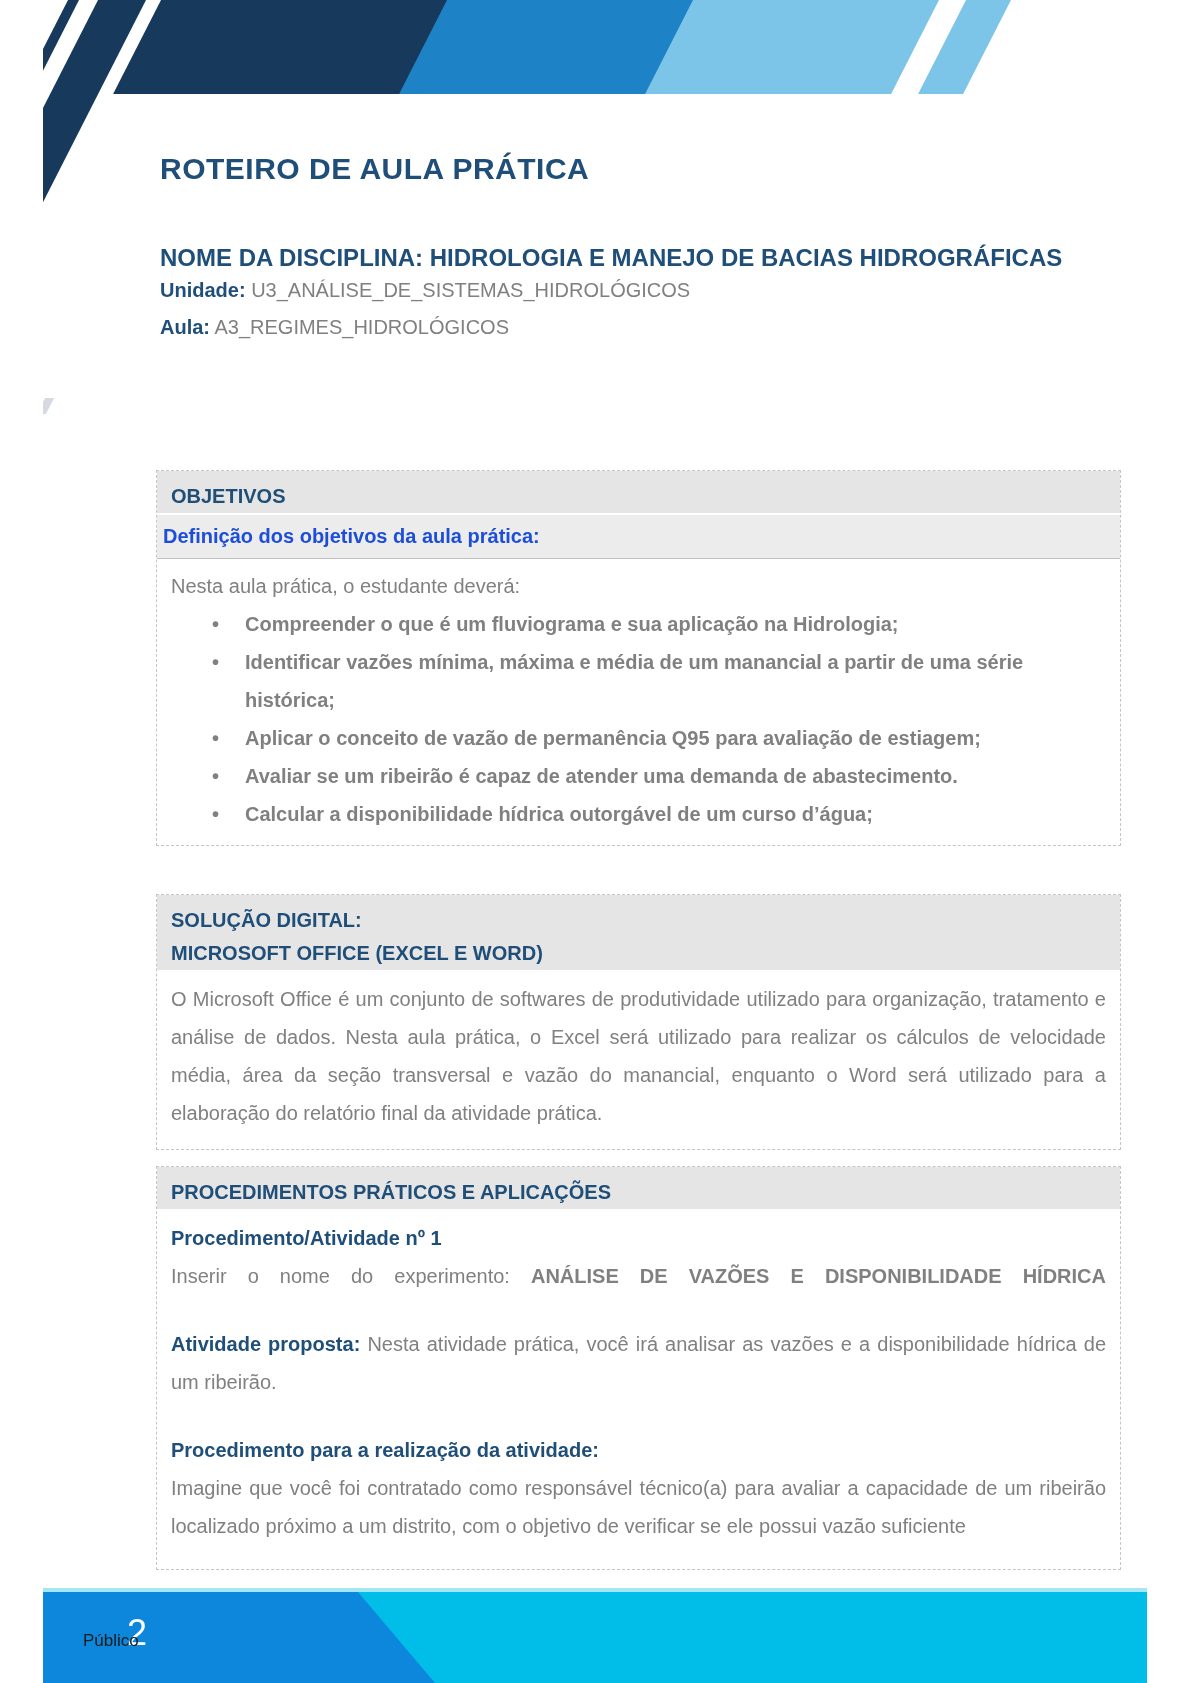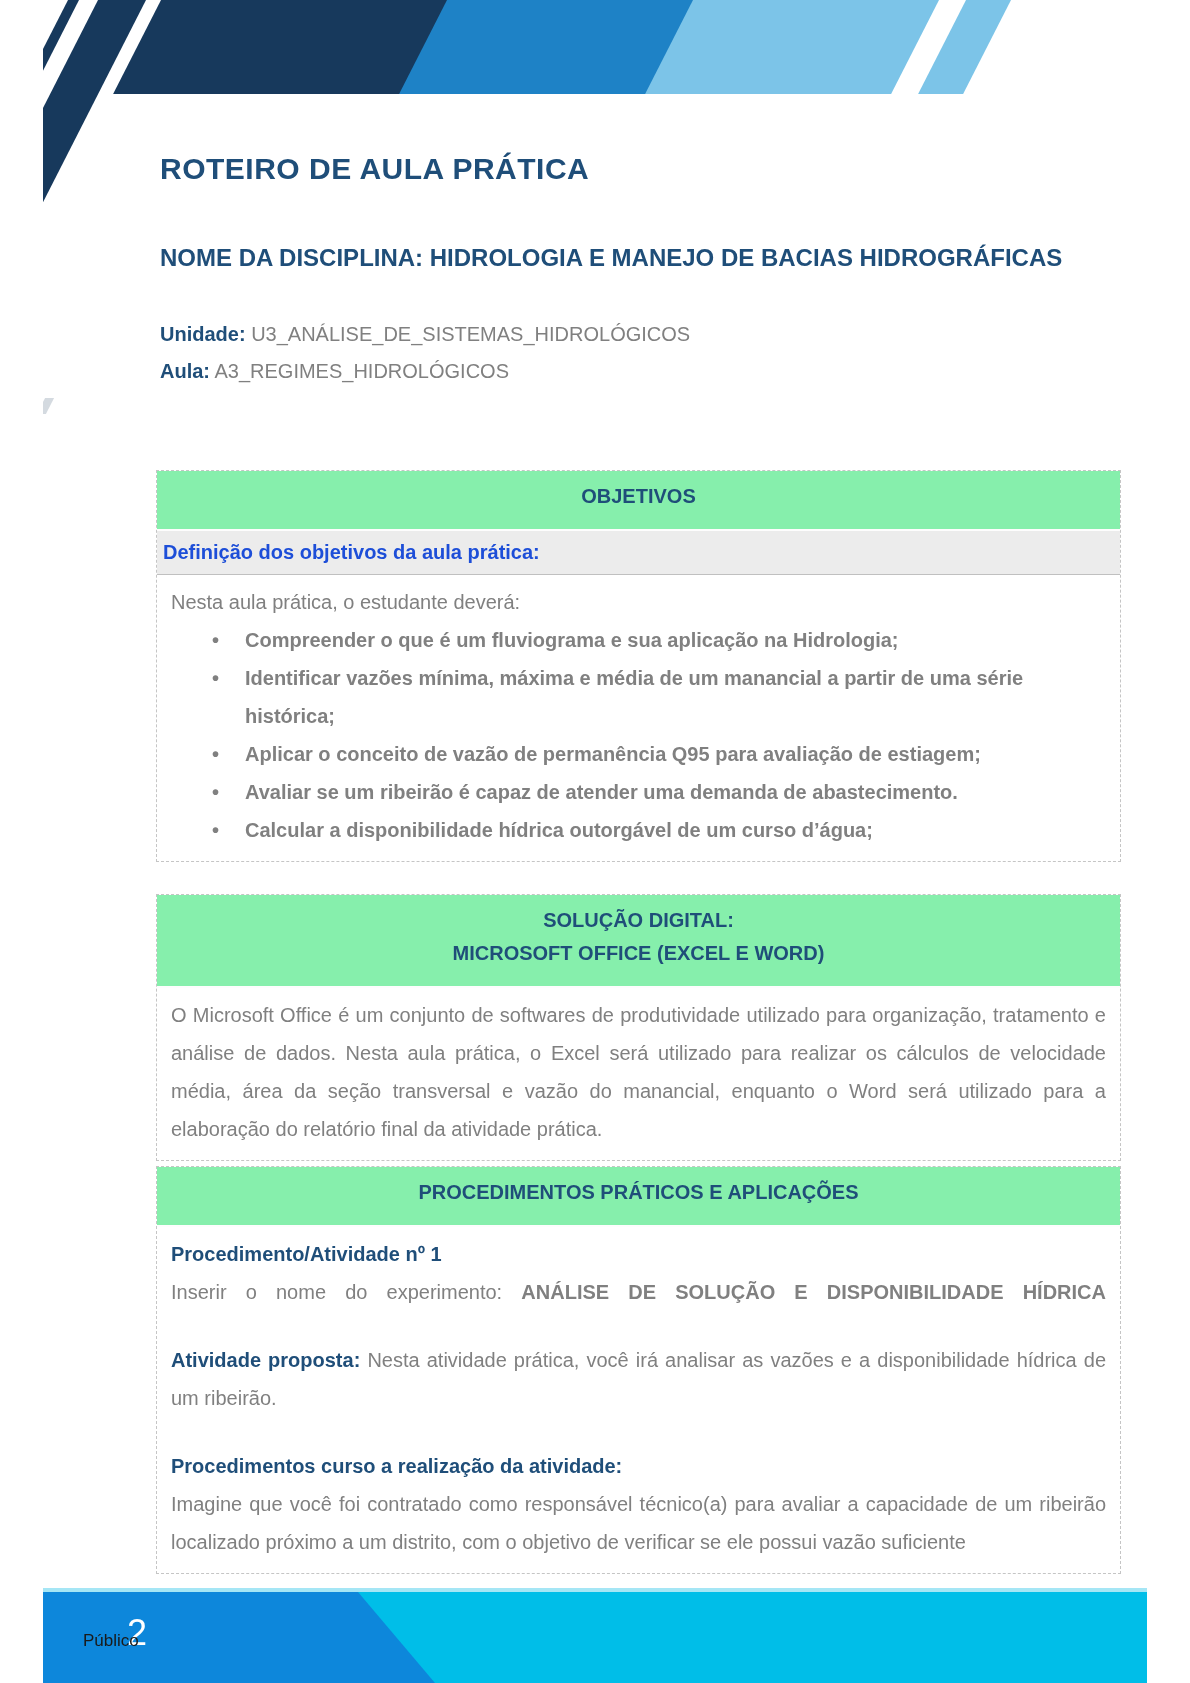--- a/index.html
+++ b/index.html
@@ -21,35 +21,34 @@
   .band-light{left:650px;width:246px;height:94px;background:#7CC4E8;}
   .stripe-r{left:923px;width:45px;height:94px;background:#7CC4E8;}
   .left-dash{position:absolute;left:-2px;top:398px;width:9px;height:16px;background:#D4DAE0;transform:skewX(-27deg);}
   
   .right-bar{position:absolute;top:0;left:1167px;width:23px;height:1683px;background:#173A5E;border-left:3px solid #C8D6E3;box-sizing:border-box;}
   
   .head-block{position:absolute;left:117px;top:0;width:961px;}
   .doc-title{margin-top:152px;font-size:30px;font-weight:bold;color:#1F4E79;letter-spacing:.5px;}
   .discipline{margin-top:58px;font-size:24px;font-weight:bold;color:#1F4E79;}
   .meta-line{margin-top:0;font-size:20px;line-height:37px;color:#808080;}
-  .meta-line.first{margin-top:44px;}
+  .meta-line.first{}
   .meta-label{font-weight:bold;color:#1F4E79;}
   
   .sec-box{
     position:absolute;left:113px;width:965px;
     border:1px dashed #C5C5C5;
     box-sizing:border-box;
     background:#ffffff;
   }
   .sec-head{
-    background:#86efac;
+    background:#e5e5e5;
     color:#1F4E79;font-weight:bold;font-size:20px;
-    padding:9px 14px 16px 14px;
+    padding:9px 14px 0 14px;
     border-bottom:2px solid #FDFDFD;
-    text-align:center;
   }
   .sec-head .hline{line-height:33px;}
   .sec-subhead{
     background:#ECECEC;
     color:#1d4ed8;font-weight:bold;font-size:20px;
     padding:8px 6px;
     border-bottom:1px solid #C0C0C0;
     line-height:27px;
   }
   .sec-body{padding:8px 14px 12px 14px;font-size:20px;color:#808080;line-height:38px;}
@@ -140,25 +139,25 @@
       <p class="just">O Microsoft Office é um conjunto de softwares de produtividade utilizado para organização, tratamento e análise de dados. Nesta aula prática, o Excel será utilizado para realizar os cálculos de velocidade média, área da seção transversal e vazão do manancial, enquanto o Word será utilizado para a elaboração do relatório final da atividade prática.</p>
     </div>
   </div>
 
   <div class="sec-box" id="box-procedimentos">
     <div class="sec-head">
       <div class="hline">PROCEDIMENTOS PRÁTICOS E APLICAÇÕES</div>
     </div>
     <div class="sec-body">
       <p class="blue-bold">Procedimento/Atividade nº 1</p>
-      <p class="just-force"><span>Inserir o nome do experimento: </span><span class="gray-bold">ANÁLISE DE SOLUÇÃO E DISPONIBILIDADE HÍDRICA</span></p>
+      <p class="just-force"><span>Inserir o nome do experimento: </span><span class="gray-bold">ANÁLISE DE VAZÕES E DISPONIBILIDADE HÍDRICA</span></p>
       <div class="sp-sm"></div>
       <p class="just"><span class="blue-bold">Atividade proposta: </span><span>Nesta atividade prática, você irá analisar as vazões e a disponibilidade hídrica de um ribeirão.</span></p>
       <div class="sp-sm"></div>
-      <p class="blue-bold">Procedimentos curso a realização da atividade:</p>
+      <p class="blue-bold">Procedimento para a realização da atividade:</p>
       <p class="just">Imagine que você foi contratado como responsável técnico(a) para avaliar a capacidade de um ribeirão localizado próximo a um distrito, com o objetivo de verificar se ele possui vazão suficiente</p>
     </div>
   </div>
 
   <div class="footer-band">
     <div class="footer-dark"></div>
   </div>
   <div class="footer-pagenum">2</div>
   <div class="footer-publico">Público</div>
 

